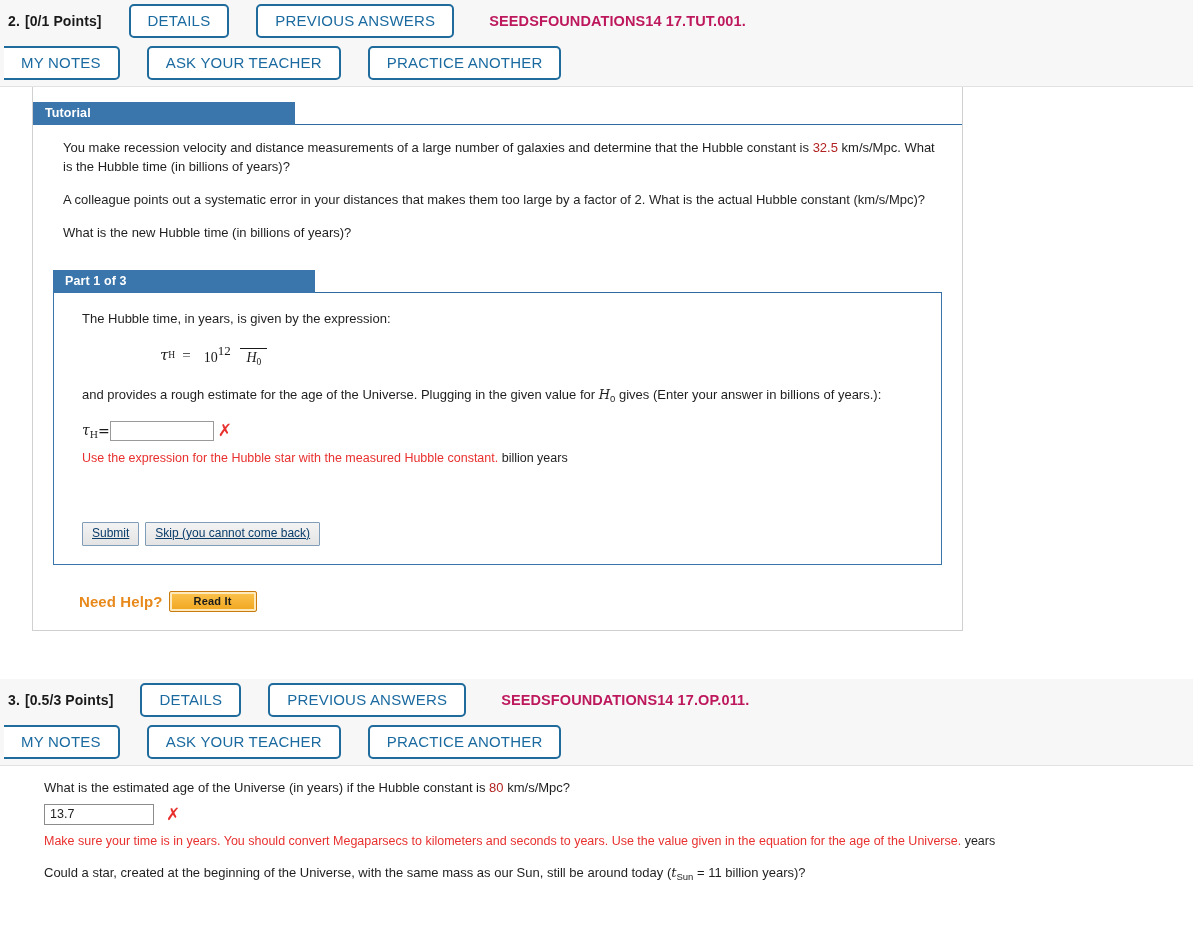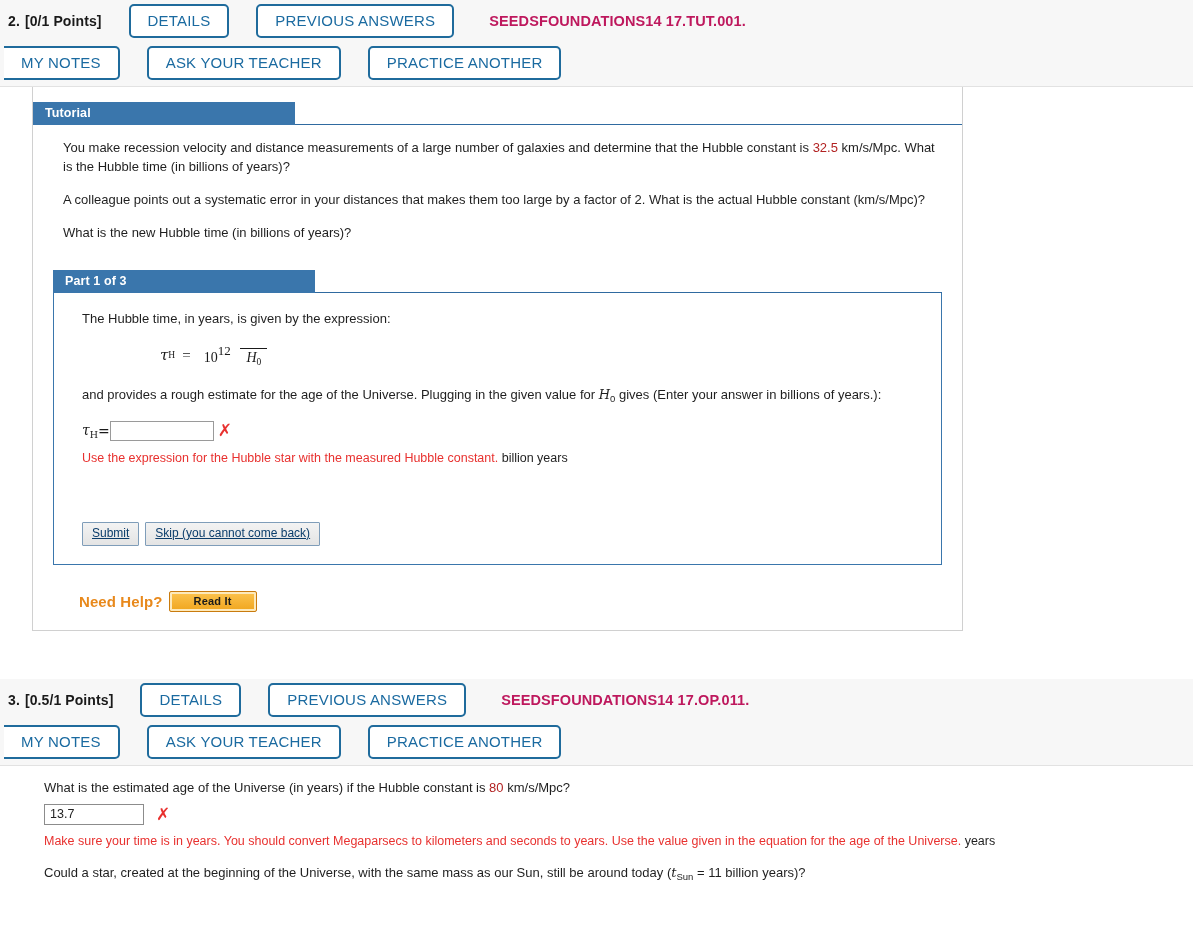--- a/index.html
+++ b/index.html
@@ -196,21 +196,21 @@
     border-radius: 2px;
     cursor: pointer;
     letter-spacing: .2px;
   }
 
   
   .q3-body { padding: 12px 0 0 44px; }
   .q3-line { font-size: 13px; color: #1f1f1f; line-height: 1.5; margin-bottom: 6px; }
   .q3-ansrow { display: flex; align-items: center; gap: 8px; margin: 4px 0 0 0; }
   .q3-input {
-    width: 100px; height: 21px;
+    width: 110px; height: 21px;
     border: 1px solid #8c8c8c;
     font-family: "Liberation Sans", sans-serif;
     font-size: 12.5px;
     padding: 1px 5px;
     color: #222;
     outline: none;
   }
   .q3-err { margin-top: 8px; font-size: 12.5px; line-height: 1.3; }
   .q3-last { margin-top: 16px; font-size: 13px; color: #1f1f1f; }
 
@@ -289,21 +289,21 @@
     <div class="needhelp">
       <span class="needhelp-label">Need Help?</span>
       <button class="readit">Read It</button>
     </div>
   </div>
 
   <div class="gap"></div>
 
   <div class="qheader">
     <div class="qheader-row row1">
-      <span class="qnum"><span class="idx">3.</span><span>[0.5/1 Points]</span></span>
+      <span class="qnum"><span class="idx">3.</span><span>[0.5/3 Points]</span></span>
       <button class="hbtn">DETAILS</button>
       <button class="hbtn">PREVIOUS ANSWERS</button>
       <span class="qtitle">SEEDSFOUNDATIONS14 17.OP.011.</span>
     </div>
     <div class="qheader-row row2">
       <button class="hbtn flush">MY NOTES</button>
       <button class="hbtn">ASK YOUR TEACHER</button>
       <button class="hbtn">PRACTICE ANOTHER</button>
     </div>
   </div>

